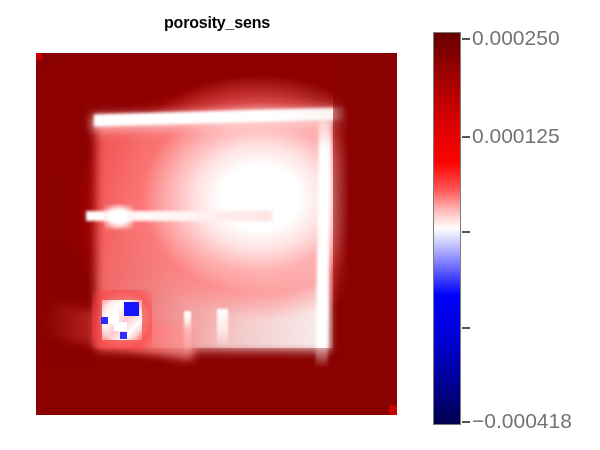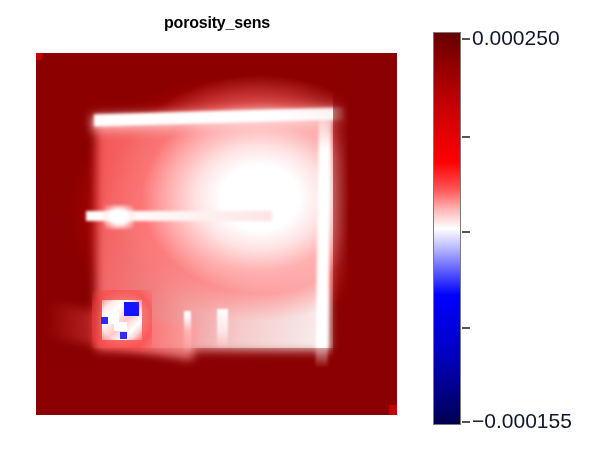--- a/index.html
+++ b/index.html
@@ -206,21 +206,21 @@
     position: absolute;
     left: 462px;
     width: 8px;
     height: 1.5px;
     background: #555555;
   }
   .cb-label {
     position: absolute;
     left: 472px;
     font-size: 21px;
-    color: #0f172a;
+    color: #737373;
     white-space: nowrap;
     transform: translateY(-50%);
     text-align: right;
   }
 </style>
 </head>
 <body>
 
 <div id="figure">
 
@@ -258,15 +258,16 @@
 
   <div id="colorbar"></div>
 
   <div class="cb-tick" style="top:38px"></div>
   <div class="cb-tick" style="top:136px"></div>
   <div class="cb-tick" style="top:231px"></div>
   <div class="cb-tick" style="top:327px"></div>
   <div class="cb-tick" style="top:421px"></div>
 
   <div class="cb-label" style="top:38px">0.000250</div>
-  <div class="cb-label" style="top:421px">−0.000155</div>
+  <div class="cb-label" style="top:136px">0.000125</div>
+  <div class="cb-label" style="top:421px">−0.000418</div>
 
 </div>
 
 </body></html>

